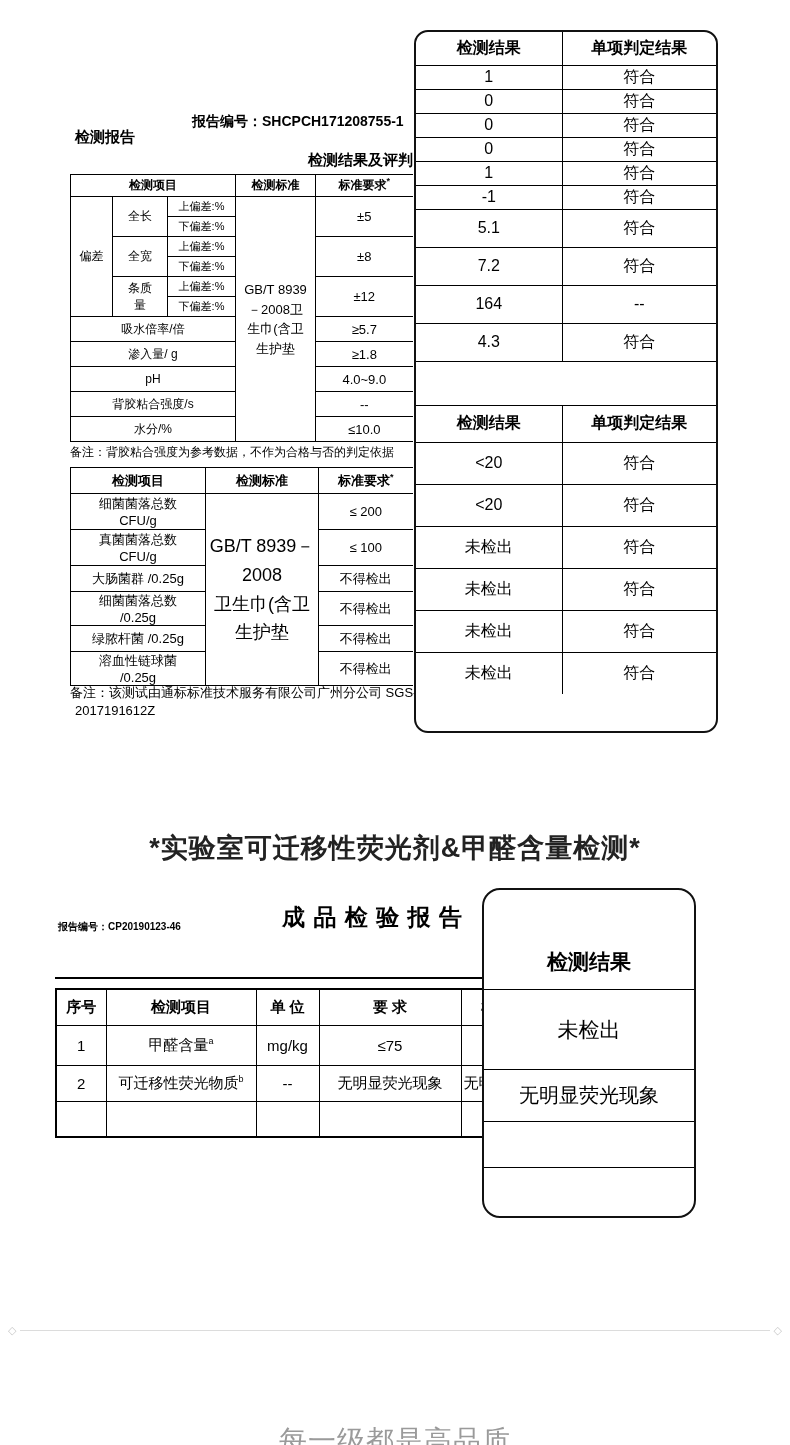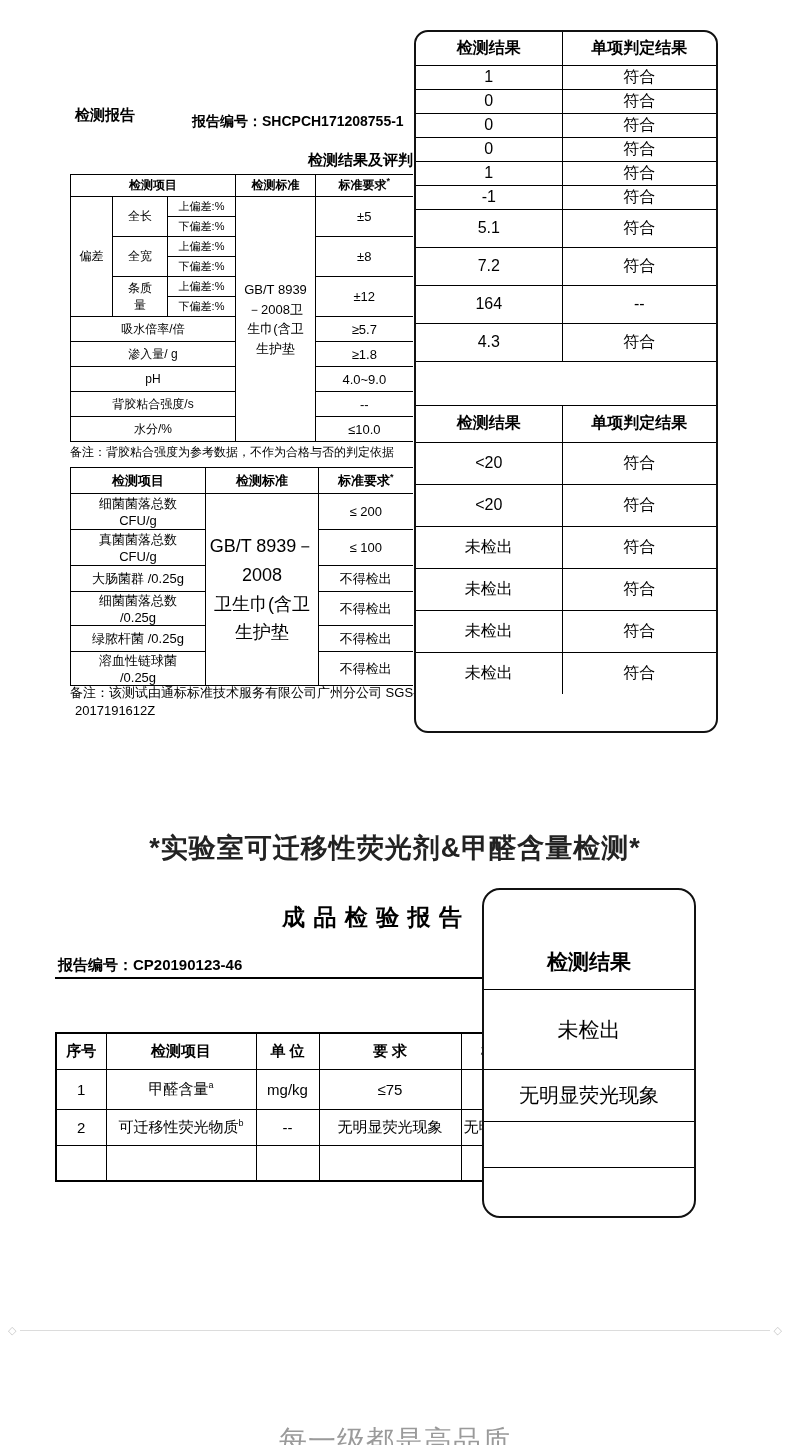--- a/index.html
+++ b/index.html
@@ -4,21 +4,21 @@
 <style>
   * { margin:0; padding:0; box-sizing:border-box; }
   body { background:#ffffff; }
   .page {
     position:relative; width:790px; height:1445px; margin:0;
     background:#ffffff; overflow:hidden; color:#000;
     font-family:"Liberation Sans","DejaVu Sans",sans-serif;
   }
 
   
-  .r1-title   { position:absolute; left:75px;  top:106px; font-size:15px; font-weight:bold; }
+  .r1-title   { position:absolute; left:75px;  top:128px; font-size:15px; font-weight:bold; }
   .r1-no      { position:absolute; left:192px; top:113px; font-size:14px; font-weight:bold; }
   .r1-section { position:absolute; left:308px; top:151px; font-size:15px; font-weight:bold; }
 
   
   table { border-collapse:collapse; table-layout:fixed; }
   .doc-table td, .doc-table th {
     border:1px solid #000; text-align:center; vertical-align:middle;
     padding:0 2px; overflow:hidden; font-weight:normal;
   }
   .doc-table th { font-weight:bold; }
@@ -55,23 +55,23 @@
   .lastrow td { border-bottom:none !important; }
 
   
   .mid-heading {
     position:absolute; left:0; top:830px; width:100%;
     text-align:center; font-size:27px; font-weight:600; color:#222; letter-spacing:1px;
   }
 
   
   .r2-title { position:absolute; left:282px; top:902px; font-size:23px; font-weight:bold; letter-spacing:1px; }
-  .r2-no    { position:absolute; left:58px;  top:956px; font-size:15px; font-weight:bold; }
+  .r2-no    { position:absolute; left:58px;  top:920px; font-size:10px; font-weight:bold; }
   .r2-underline { position:absolute; left:55px; top:977px; width:427px; height:0; border-top:2px solid #000; }
-  .t3 { position:absolute; left:55px; top:988px; width:505px; font-size:15px; border:2px solid #000; border-right:none;margin-top:44px; }
+  .t3 { position:absolute; left:55px; top:988px; width:505px; font-size:15px; border:2px solid #000; border-right:none; }
   .t3 th { font-size:15px; }
 
   
   .panel2 {
     position:absolute; left:482px; top:888px; width:214px; height:330px;
     background:#fff; border:2px solid #111; border-radius:18px; overflow:hidden; z-index:5;
     display:flex; flex-direction:column;
   }
   .p2-head {
     height:100px; border-bottom:1px solid #000; display:flex; align-items:flex-end;

